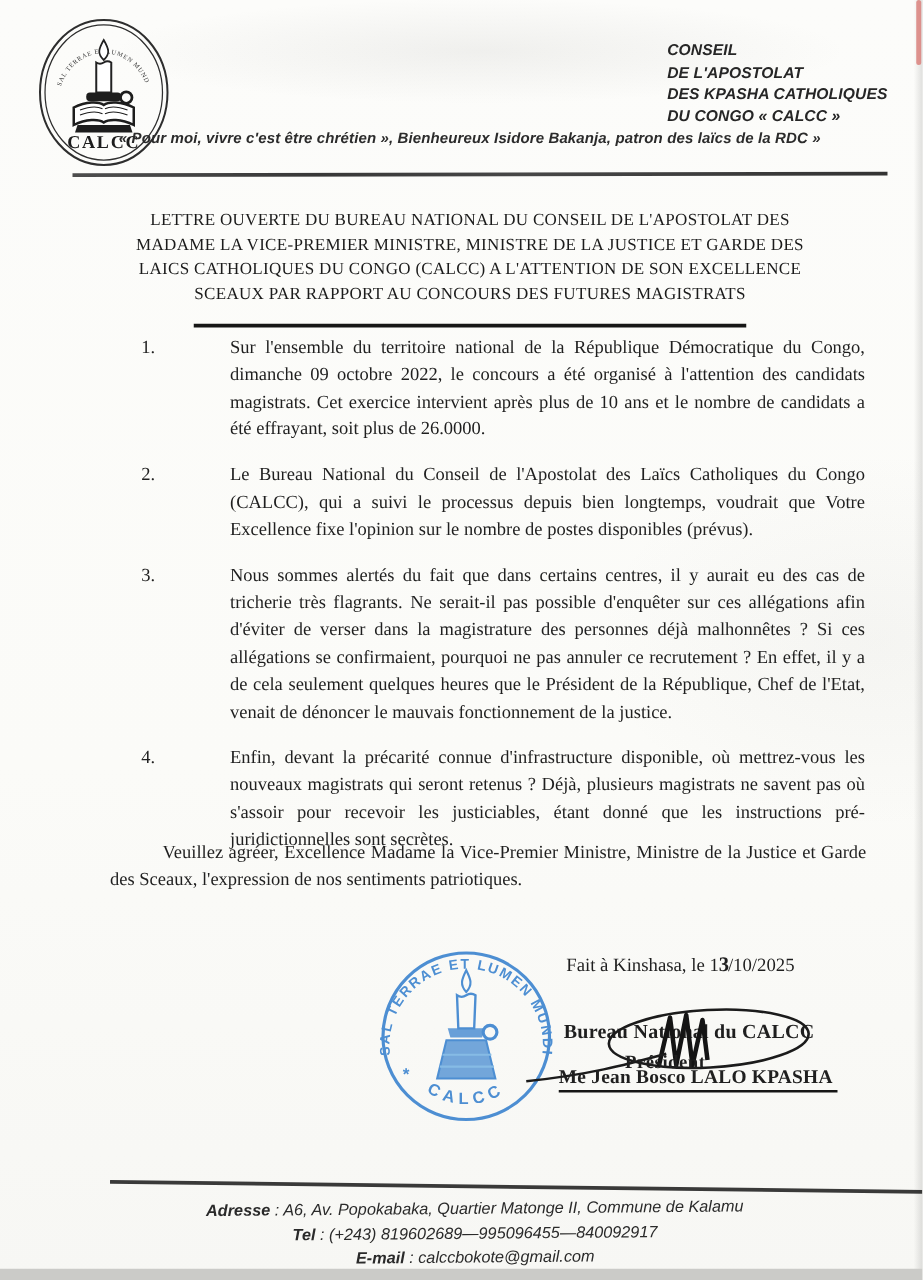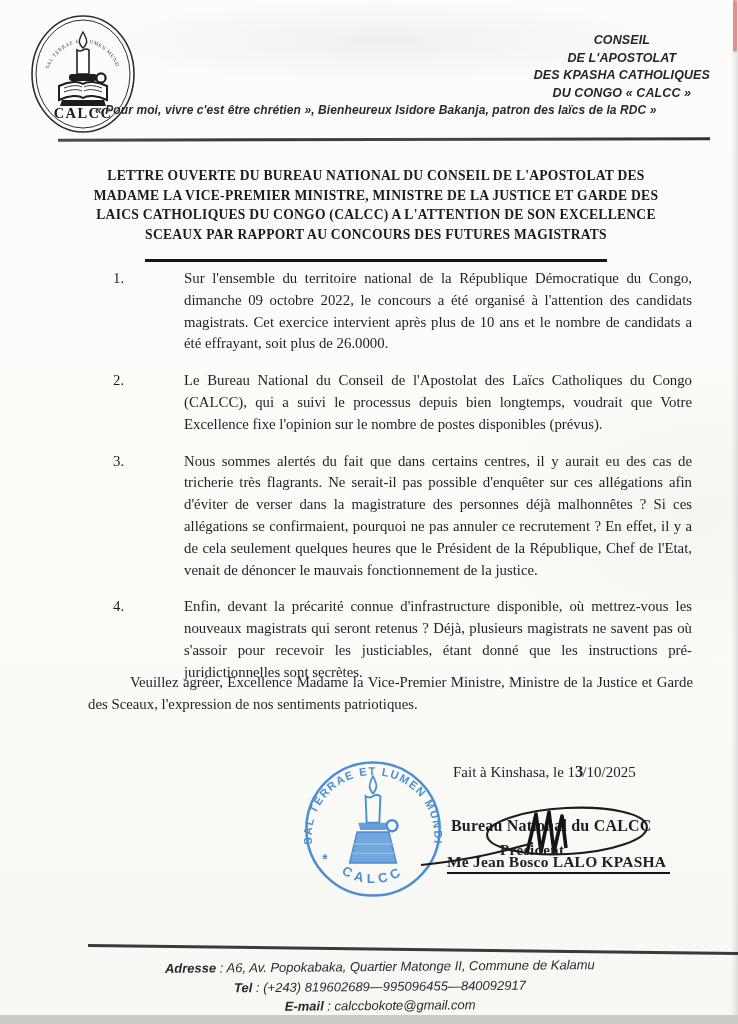--- a/index.html
+++ b/index.html
@@ -17,36 +17,36 @@
   }
   
   .edge-right{position:absolute;right:0;top:0;width:7px;height:100%;
     background:linear-gradient(to left, rgba(150,150,148,.28), rgba(150,150,148,0));}
   .edge-red{position:absolute;right:1px;top:0;width:4px;height:52px;background:#d97a76;opacity:.8;border-radius:2px;}
   .bottom-strip{position:absolute;left:0;bottom:0;width:100%;height:9px;background:#cbcbc8;}
 
   
   .logo-svg{position:absolute;left:22px;top:12px;width:122px;height:126px;}
   .org-block{
-    position:absolute;right:28px;top:32px;text-align:center;
+    position:absolute;right:28px;top:32px;text-align:left;
     font-family:"Liberation Sans", sans-serif;font-style:italic;font-weight:bold;
     font-size:12.5px;line-height:17.5px;color:#262626;letter-spacing:.1px;
   }
   .quote{
     position:absolute;left:95px;top:103px;width:620px;
     font-family:"Liberation Sans", sans-serif;font-style:italic;font-weight:bold;
     font-size:12px;color:#2b2b2b;letter-spacing:.1px;
   }
   .header-rule{position:absolute;left:58px;top:138px;width:652px;height:3px;
     background:linear-gradient(90deg,#3a3a3a,#222 30%,#333 55%,#1d1d1d);transform:rotate(-.12deg);opacity:.9;}
 
   
   .title{
     position:absolute;left:66px;top:166px;width:620px;text-align:center;
-    font-weight:bold;font-size:13.6px;line-height:19.5px;letter-spacing:.25px;color:#1b1b1b;
+    font-weight:normal;font-size:13.6px;line-height:19.5px;letter-spacing:.25px;color:#1b1b1b;
   }
   .title .t-underline{display:inline-block;border-bottom:3px solid #161616;padding-bottom:15px;}
 
   
   .body-block{position:absolute;left:113px;top:268px;width:579px;}
   .list-item{display:flex;margin-bottom:15px;}
   .list-num{width:27px;flex:0 0 27px;font-size:14.8px;line-height:21.8px;}
   .list-text{flex:1;text-align:justify;font-size:14.8px;line-height:21.8px;margin-left:44px;}
   .closing{
     position:absolute;left:88px;top:672px;width:605px;

